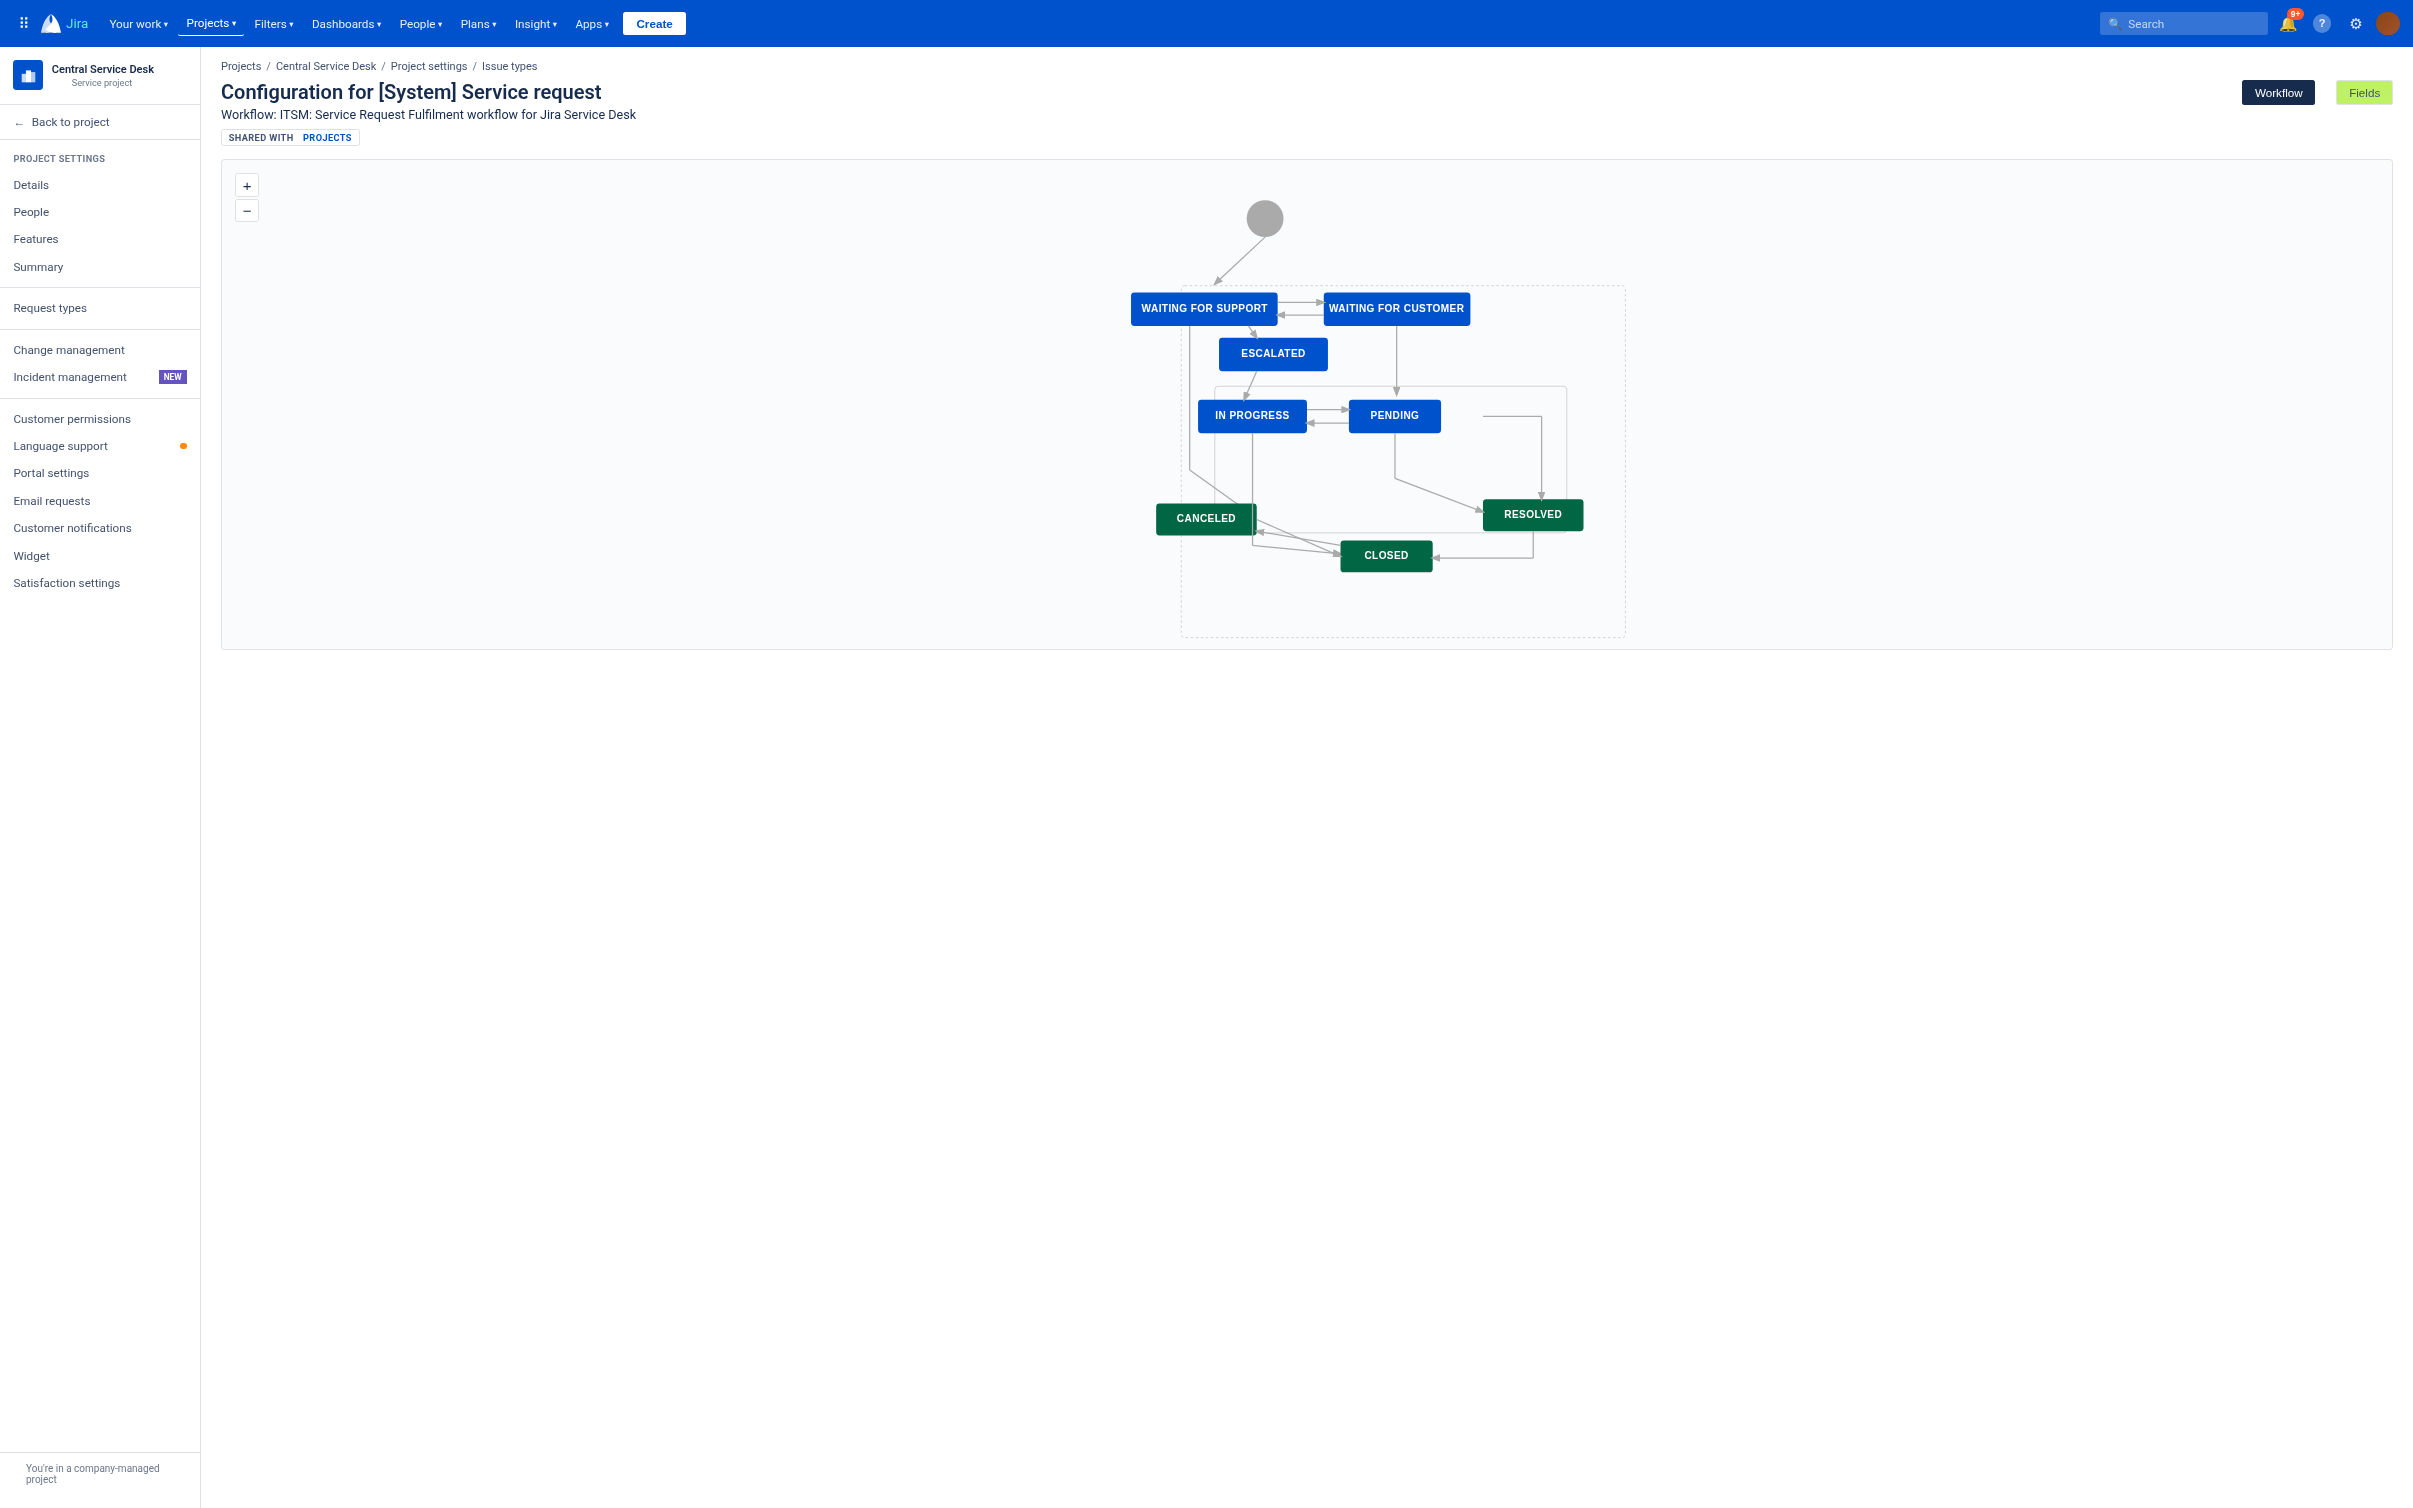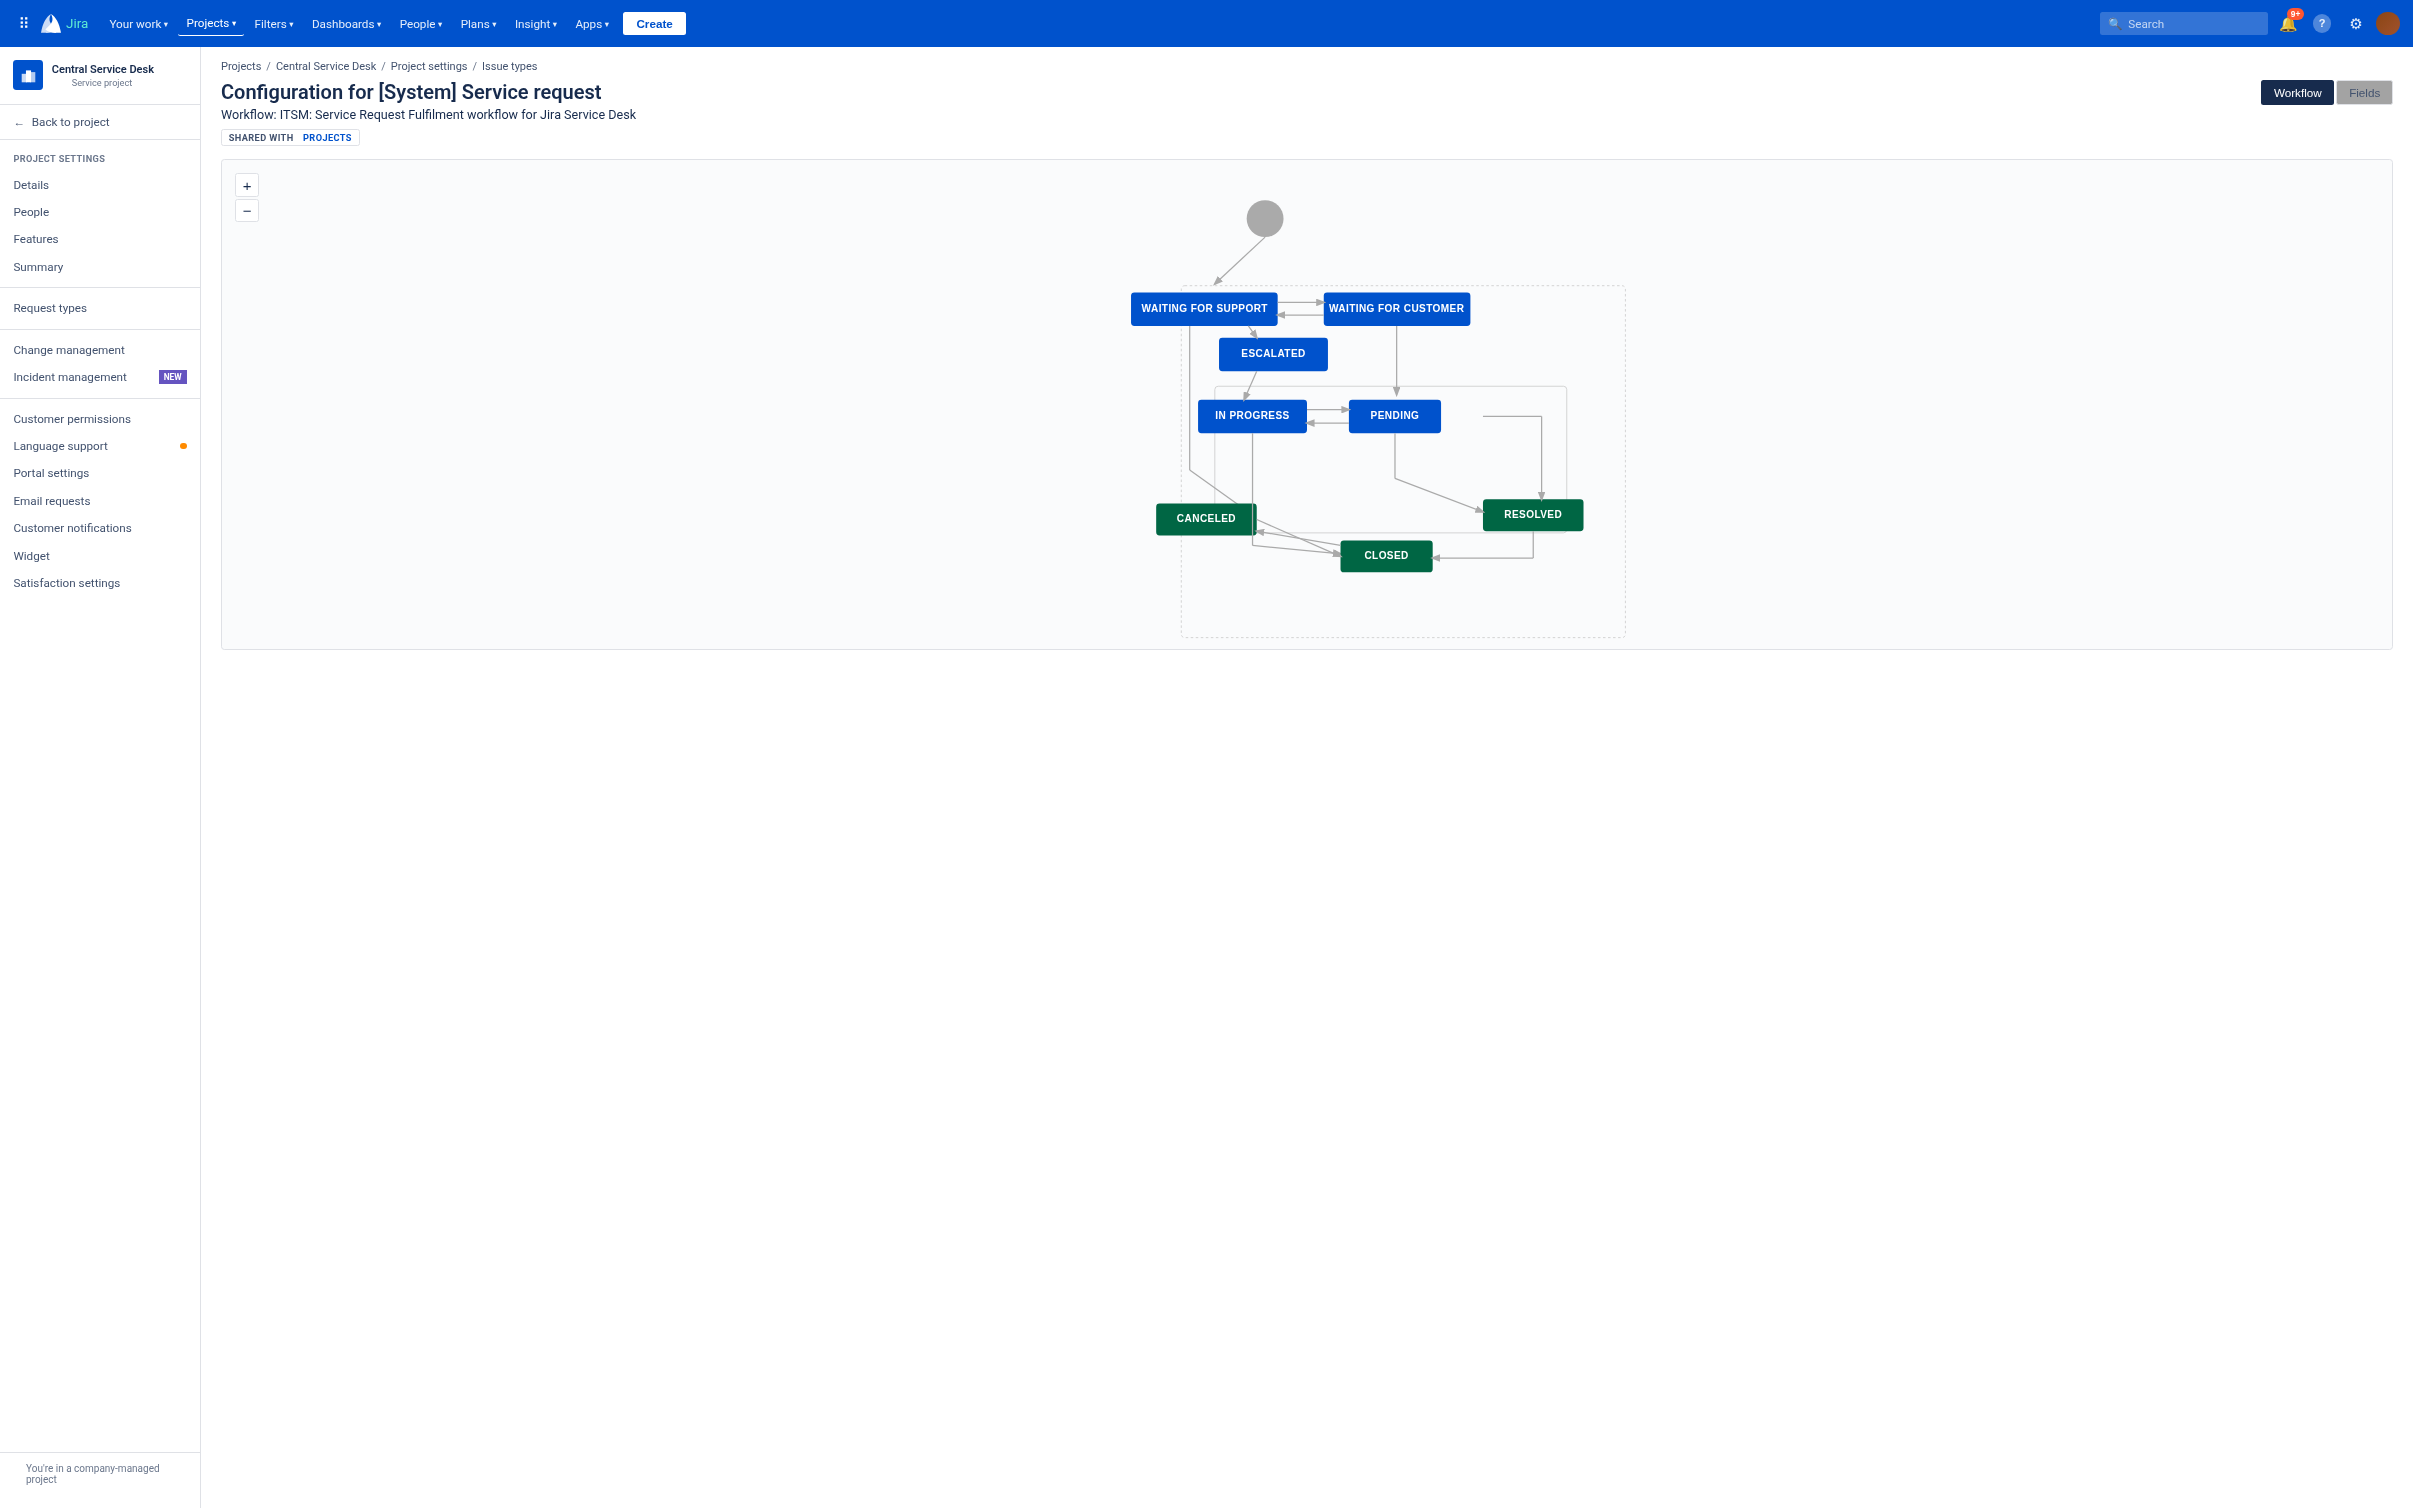--- a/index.html
+++ b/index.html
@@ -100,27 +100,27 @@
     .page-header-left {}
     .page-title { font-size: 20px; font-weight: 600; color: #172b4d; margin-bottom: 3.4px; }
     .page-subtitle { font-size: 12.6px; color: #172b4d; font-weight: 400; margin-bottom: 6.7px; }
     .shared-badge {
       display: inline-flex; align-items: center; gap: 3.4px;
       border: 0.8px solid #dfe1e6; border-radius: 2.5px;
       padding: 1.7px 6.7px; font-size: 9.2px; font-weight: 700;
       color: #42526e; text-transform: uppercase; letter-spacing: 0.4px;
     }
     .shared-badge span.proj { color: #0052cc; font-weight: 700; }
-    .tab-group { display: flex; gap: 2px; }
+    .tab-group { display: flex; gap: 21px; }
     .tab-btn {
       padding: 5px 11.7px; border-radius: 2.5px; font-size: 11.7px; font-weight: 500;
       cursor: pointer; border: 0.8px solid transparent;
     }
     .tab-btn.active { background: #172b4d; color: #fff; }
-    .tab-btn.inactive { background: #a3a3a3; color: #42526e; border-color: #dfe1e6; }
+    .tab-btn.inactive { background: #bef264; color: #42526e; border-color: #dfe1e6; }
 
     
     .workflow-container {
       margin: 0 20px 20px;
       border: 0.8px solid #dfe1e6; border-radius: 3.4px;
       min-height: 486px; position: relative; background: #fafbfc;
       overflow: hidden;
     }
     .zoom-controls {
       position: absolute; top: 13.4px; left: 13.4px; z-index: 10;

